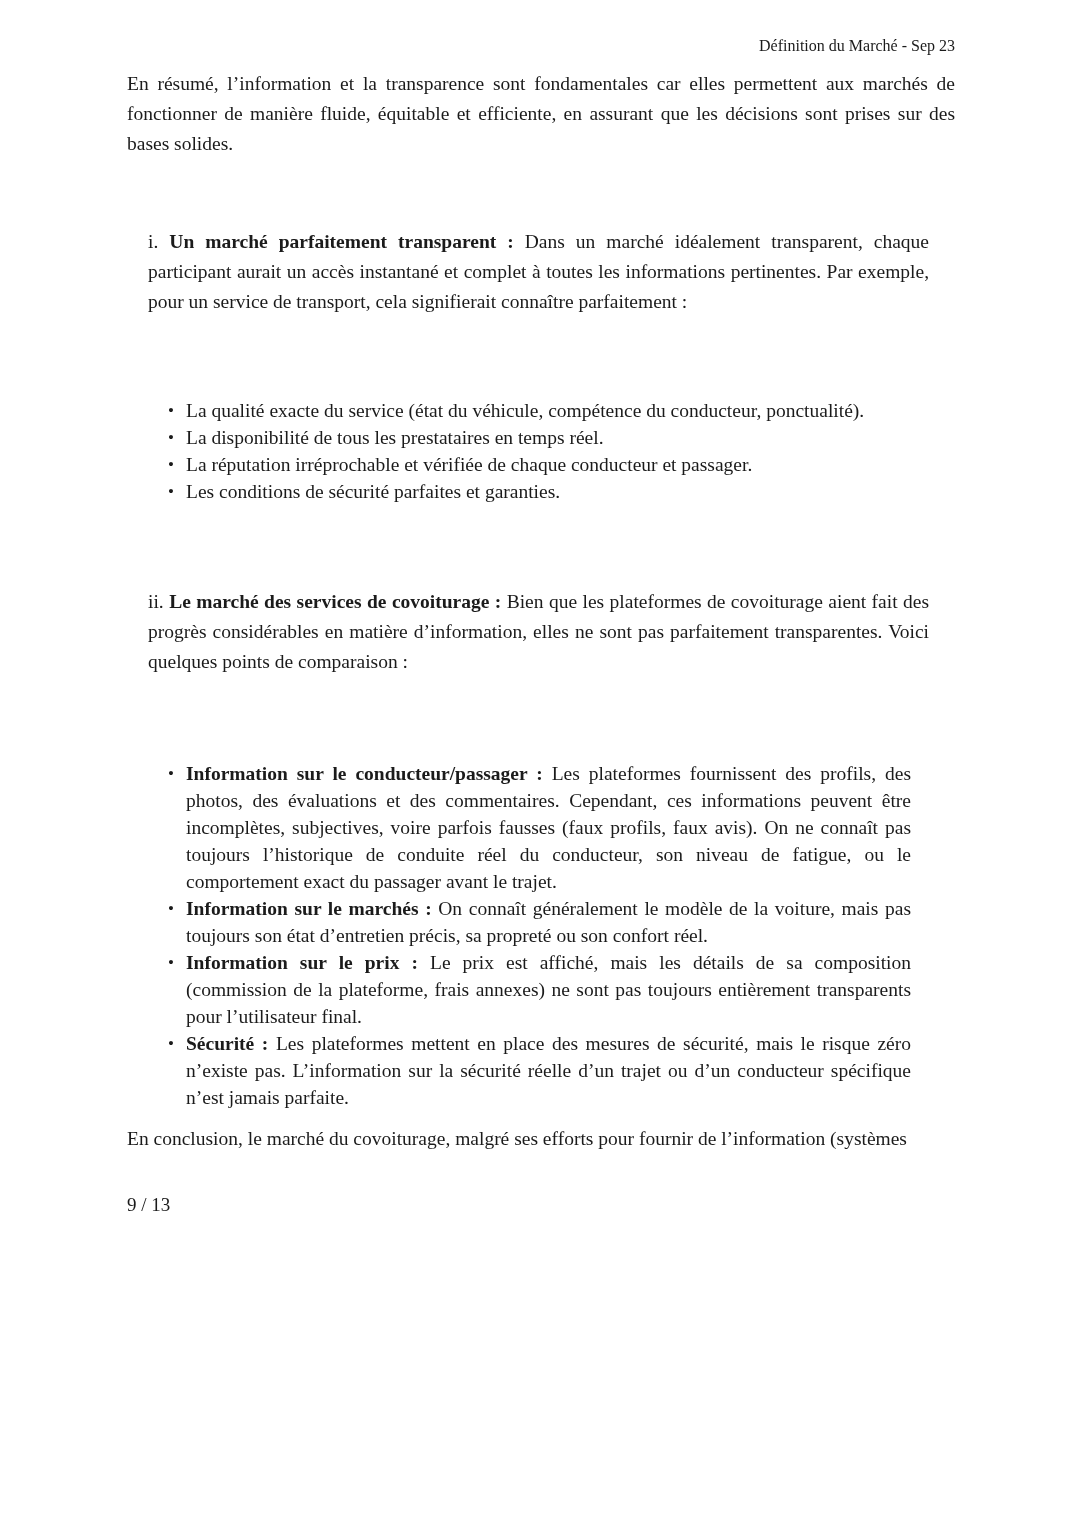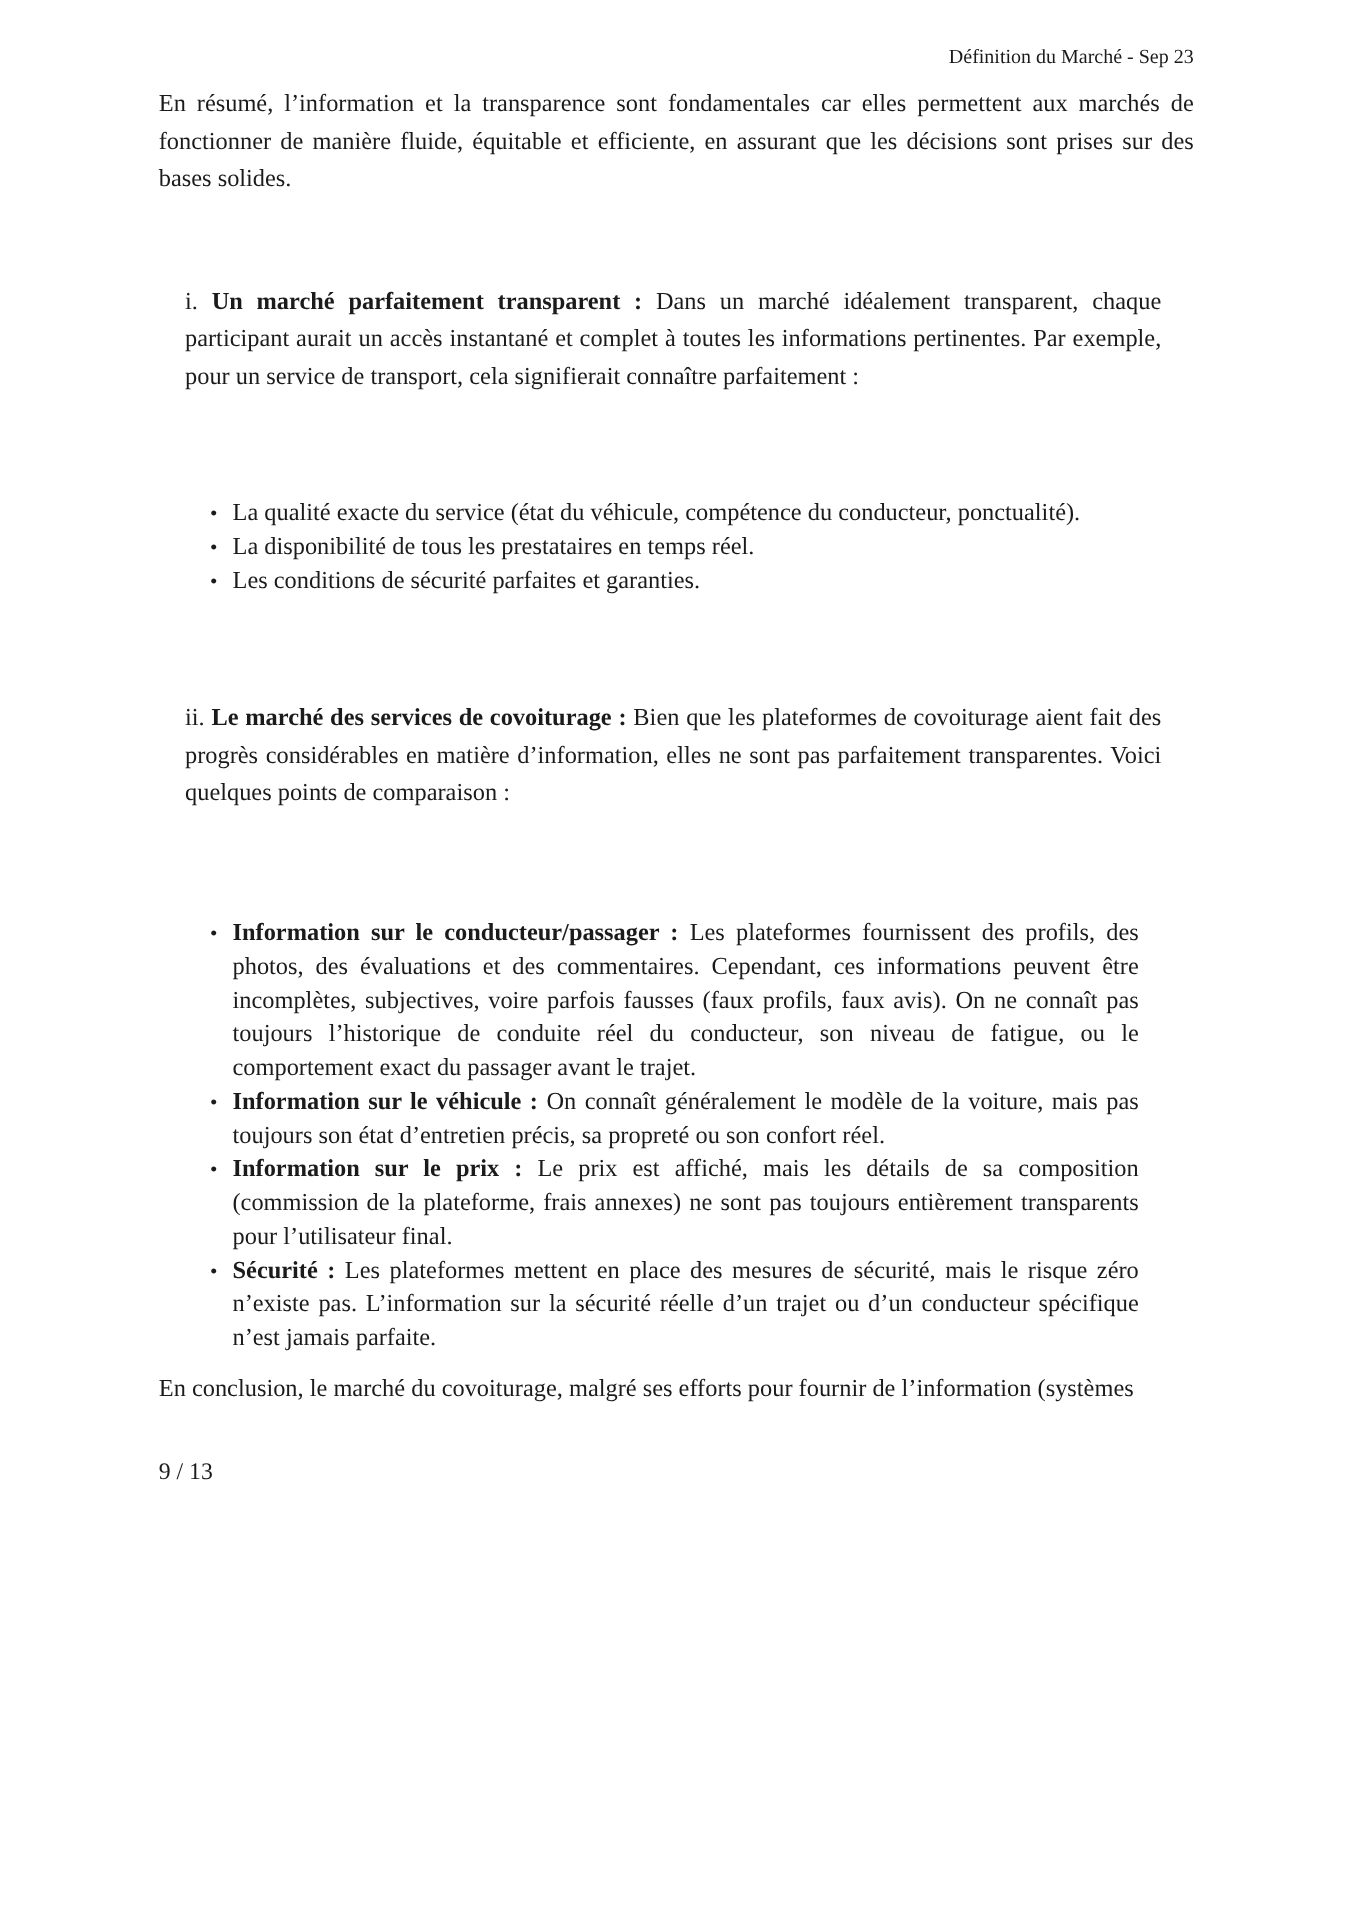--- a/index.html
+++ b/index.html
@@ -70,28 +70,29 @@
   <div class="running-head">Définition du Marché - Sep 23</div>
 
   <p class="body-par first-par">En résumé, l’information et la transparence sont fondamentales car elles permettent aux marchés de fonctionner de manière fluide, équitable et efficiente, en assurant que les décisions sont prises sur des bases solides.</p>
 
 
   <p class="sub-par"><span>i.</span> <b>Un marché parfaitement transparent :</b> <span>Dans un marché idéalement transparent, chaque participant aurait un accès instantané et complet à toutes les informations pertinentes. Par exemple, pour un service de transport, cela signifierait connaître parfaitement :</span></p>
 
   <ul class="bullets">
     <li>La qualité exacte du service (état du véhicule, compétence du conducteur, ponctualité).</li>
     <li>La disponibilité de tous les prestataires en temps réel.</li>
+    <li>La réputation irréprochable et vérifiée de chaque conducteur et passager.</li>
     <li>Les conditions de sécurité parfaites et garanties.</li>
   </ul>
 
   <p class="sub-par sub-par-2"><span>ii.</span> <b>Le marché des services de covoiturage :</b> <span>Bien que les plateformes de covoiturage aient fait des progrès considérables en matière d’information, elles ne sont pas parfaitement transparentes. Voici quelques points de comparaison :</span></p>
 
   <ul class="bullets bullets-2">
     <li><b>Information sur le conducteur/passager :</b> <span>Les plateformes fournissent des profils, des photos, des évaluations et des commentaires. Cependant, ces informations peuvent être incomplètes, subjectives, voire parfois fausses (faux profils, faux avis). On ne connaît pas toujours l’historique de conduite réel du conducteur, son niveau de fatigue, ou le comportement exact du passager avant le trajet.</span></li>
-    <li><b>Information sur le véhicule :</b> <span>On connaît généralement le modèle de la voiture, mais pas toujours son état d’entretien précis, sa propreté ou son confort réel.</span></li>
+    <li><b>Information sur le marchés :</b> <span>On connaît généralement le modèle de la voiture, mais pas toujours son état d’entretien précis, sa propreté ou son confort réel.</span></li>
     <li><b>Information sur le prix :</b> <span>Le prix est affiché, mais les détails de sa composition (commission de la plateforme, frais annexes) ne sont pas toujours entièrement transparents pour l’utilisateur final.</span></li>
     <li><b>Sécurité :</b> <span>Les plateformes mettent en place des mesures de sécurité, mais le risque zéro n’existe pas. L’information sur la sécurité réelle d’un trajet ou d’un conducteur spécifique n’est jamais parfaite.</span></li>
   </ul>
 
   <p class="body-par conclusion">En conclusion, le marché du covoiturage, malgré ses efforts pour fournir de l’information (systèmes</p>
 
   <div class="page-number">9 / 13</div>
 
 </div>
 

